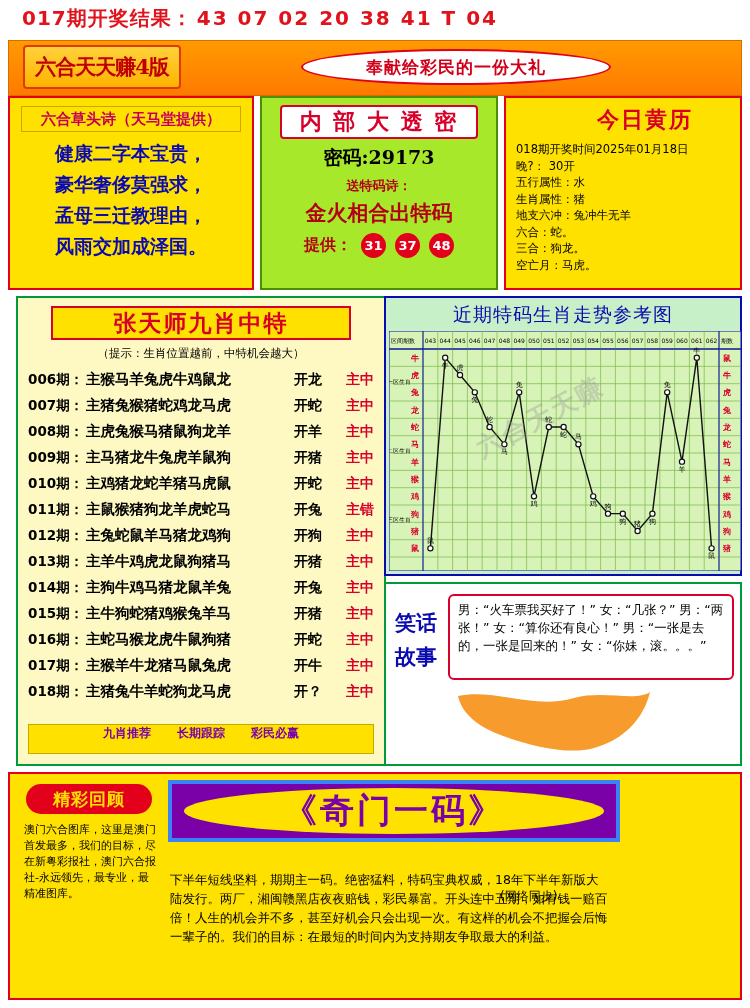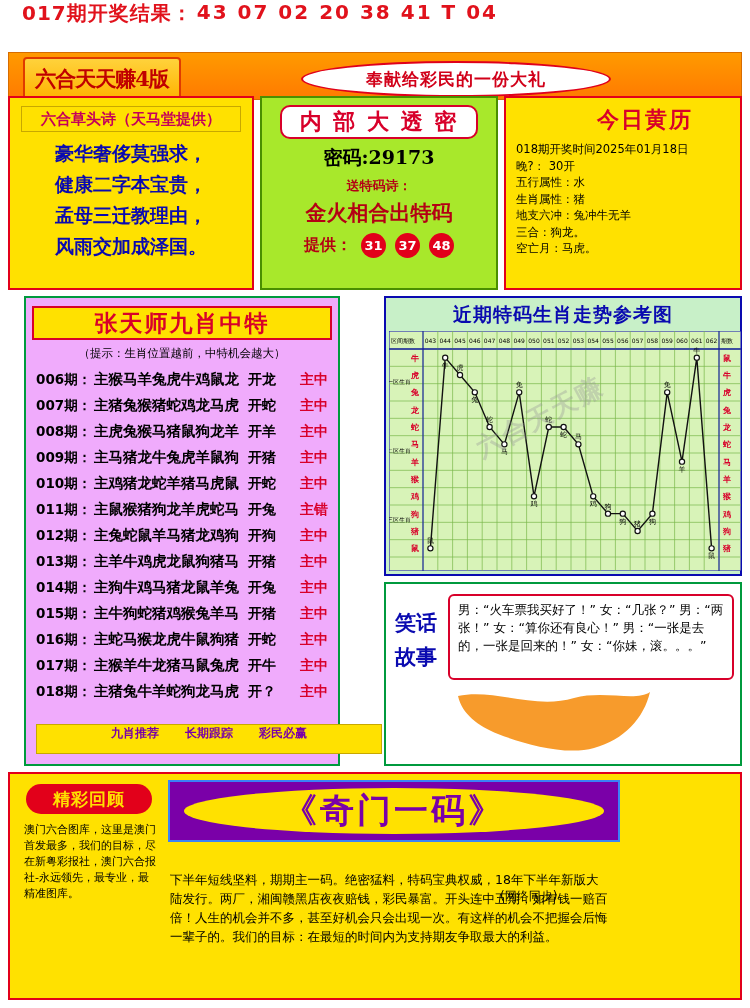--- a/index.html
+++ b/index.html
@@ -9,29 +9,29 @@
     background:#fff;
     font-family:"DejaVu Sans","Liberation Sans",sans-serif;
     position:relative;
     overflow:hidden;
   }
   .page { position:relative; width:750px; height:1008px; background:#ffffff; }
 
   
   .topline {
     position:absolute; left:0; top:0; width:605px; height:36px;
-    display:flex; padding-left:22px;
+    display:flex; align-items:center; padding-left:22px;
     font-size:20px; font-weight:bold; color:#e1121c; letter-spacing:1px;
     white-space:nowrap;
   }
   .topline .nums { color:#e1121c; letter-spacing:2px; margin-left:4px;}
 
   
   .headband {
-    position:absolute; left:8px; top:52px; width:734px; height:48px;
+    position:absolute; left:8px; top:40px; width:734px; height:56px;
     background:linear-gradient(#ff9a00,#ff7a00);
     border:1px solid #d76c00;
   }
   .logo-badge {
     position:absolute; left:14px; top:4px; width:158px; height:44px;
     background:linear-gradient(#ffd23b,#ffb300);
     border:2px solid #e03a00; border-radius:4px;
     display:flex; align-items:center; justify-content:center;
     color:#c00000; font-weight:bold; font-size:21px;
     font-family:"DejaVu Serif","Liberation Serif",serif;
@@ -65,21 +65,21 @@
     font-family:"DejaVu Serif","Liberation Serif",serif;
     text-align:center; letter-spacing:0px;
   }
 
   .mid-box {
     position:absolute; left:260px; top:96px; width:238px; height:194px;
     background:#a8e82b; border:2px solid #4a8f00;
   }
   .mid-title {
     margin:7px auto 0; width:198px; height:34px;
-    background:#ffffff; border:2px solid #d8002a; border-radius:10px;
+    background:#ffffff; border:2px solid #d8002a; border-radius:4px;
     display:flex; align-items:center; justify-content:center;
     color:#d8002a; font-weight:bold; font-size:22px; letter-spacing:2px;
     font-family:"DejaVu Serif","Liberation Serif",serif;
   }
   .mid-code {
     text-align:center; font-size:19px; font-weight:bold; color:#000;
     margin-top:6px; font-family:"DejaVu Serif","Liberation Serif",serif;
   }
   .mid-sub {
     text-align:center; font-size:13px; color:#b40014; margin-top:6px; font-weight:bold;
@@ -106,22 +106,22 @@
     text-align:center; color:#d8002a; font-weight:bold; font-size:22px;
     margin-top:7px; letter-spacing:2px;
     font-family:"DejaVu Serif","Liberation Serif",serif;
     padding-left:44px;
   }
   .cal-lines { padding:6px 10px 0; }
   .cal-lines div { font-size:11.5px; color:#000; line-height:16.5px; }
 
   
   .nine-box {
-    position:absolute; left:24px; top:296px; width:316px; height:470px;
-    background:#f0abfc; border:2px solid #009a3d;
+    position:absolute; left:16px; top:296px; width:370px; height:470px;
+    background:#fef9c3; border:2px solid #009a3d;
   }
   .nine-title {
     margin:8px auto 0; width:300px; height:34px;
     background:#ffe100; border:2px solid #d8002a;
     display:flex; align-items:center; justify-content:center;
     color:#d8002a; font-size:23px; font-weight:bold; letter-spacing:2px;
     font-family:"DejaVu Serif","Liberation Serif",serif;
   }
   .nine-hint { text-align:center; font-size:11.5px; color:#000; margin-top:6px; }
   .nine-list { margin-top:5px; padding:0 10px; }
@@ -137,21 +137,21 @@
     color:#7a00a8; font-weight:bold; font-size:12px;
     font-family:"DejaVu Serif","Liberation Serif",serif;
   }
 
   
   .chart-box {
     position:absolute; left:384px; top:296px; width:358px; height:280px;
     background:#c8f0c8; border:2px solid #0a0ab0;
   }
   .chart-title {
-    text-align:center; color:#0a0ab0; font-size:19px; font-weight:bold;
+    text-align:center; color:#0a0ab0; font-size:19px; font-weight:normal;
     padding-top:4px; letter-spacing:1px;
     font-family:"DejaVu Serif","Liberation Serif",serif;
   }
   .chart-area { position:relative; margin:3px 3px 0; height:240px; background:#c8f0c8; }
   .chart-svg { position:absolute; left:0; top:0; }
 
   
   .joke-box {
     position:absolute; left:384px; top:582px; width:358px; height:184px;
     background:#ffffff; border:2px solid #009a3d;
@@ -181,21 +181,21 @@
     display:flex; align-items:center; justify-content:center;
     color:#ffe100; font-weight:bold; font-size:17px; letter-spacing:1px;
     font-family:"DejaVu Serif","Liberation Serif",serif;
   }
   .review-text {
     position:absolute; left:12px; top:46px; width:136px; height:168px;
     font-size:11px; line-height:16px; color:#000; padding:2px;
   }
   .qimen-banner {
     position:absolute; left:158px; top:6px; width:452px; height:62px;
-    background:#7a00a8; border:2px solid #3b82f6;
+    background:#7a00a8; border:4px solid #3b82f6;
     display:flex; align-items:center; justify-content:center;
   }
   .qimen-banner .oval {
     width:420px; height:46px; background:#ffe100; border-radius:50%;
     display:flex; align-items:center; justify-content:center;
     color:#7a00a8; font-weight:bold; font-size:34px; letter-spacing:3px;
     font-family:"DejaVu Serif","Liberation Serif",serif;
   }
   .sync-text {
     position:absolute; left:490px; top:74px; font-size:12px; color:#000;margin-top:40px;
@@ -231,22 +231,22 @@
   <div class="headband">
     <div class="logo-badge">六合天天赚4版</div>
     <div class="banner-oval">
       <span>奉献给彩民的一份大礼</span>
     </div>
   </div>
 
   <div class="poem-box">
     <div class="poem-title">六合草头诗（天马堂提供）</div>
     <div class="poem-lines">
+      <div>健康二字本宝贵，</div>
       <div>豪华奢侈莫强求，</div>
-      <div>健康二字本宝贵，</div>
       <div>孟母三迁教理由，</div>
       <div>风雨交加成泽国。</div>
     </div>
   </div>
 
   <div class="mid-box">
     <div class="mid-title">内 部 大 透 密</div>
     <div class="mid-code">密码:29173</div>
     <div class="mid-sub">送特码诗：</div>
     <div class="mid-big">金火相合出特码</div>
@@ -259,20 +259,21 @@
   </div>
 
   <div class="cal-box">
     <div class="cal-title">今日黄历</div>
     <div class="cal-lines">
       <div>018期开奖时间2025年01月18日</div>
       <div>晚?：  30开</div>
       <div>五行属性：水</div>
       <div>生肖属性：猪</div>
       <div>地支六冲：兔冲牛无羊</div>
+      <div>六合：蛇。</div>
       <div>三合：狗龙。</div>
       <div>空亡月：马虎。</div>
     </div>
   </div>
 
   <div class="nine-box">
     <div class="nine-title">张天师九肖中特</div>
     <div class="nine-hint">（提示：生肖位置越前，中特机会越大）</div>
     <div class="nine-list" id="nine-list">
         <div class="nrow">

